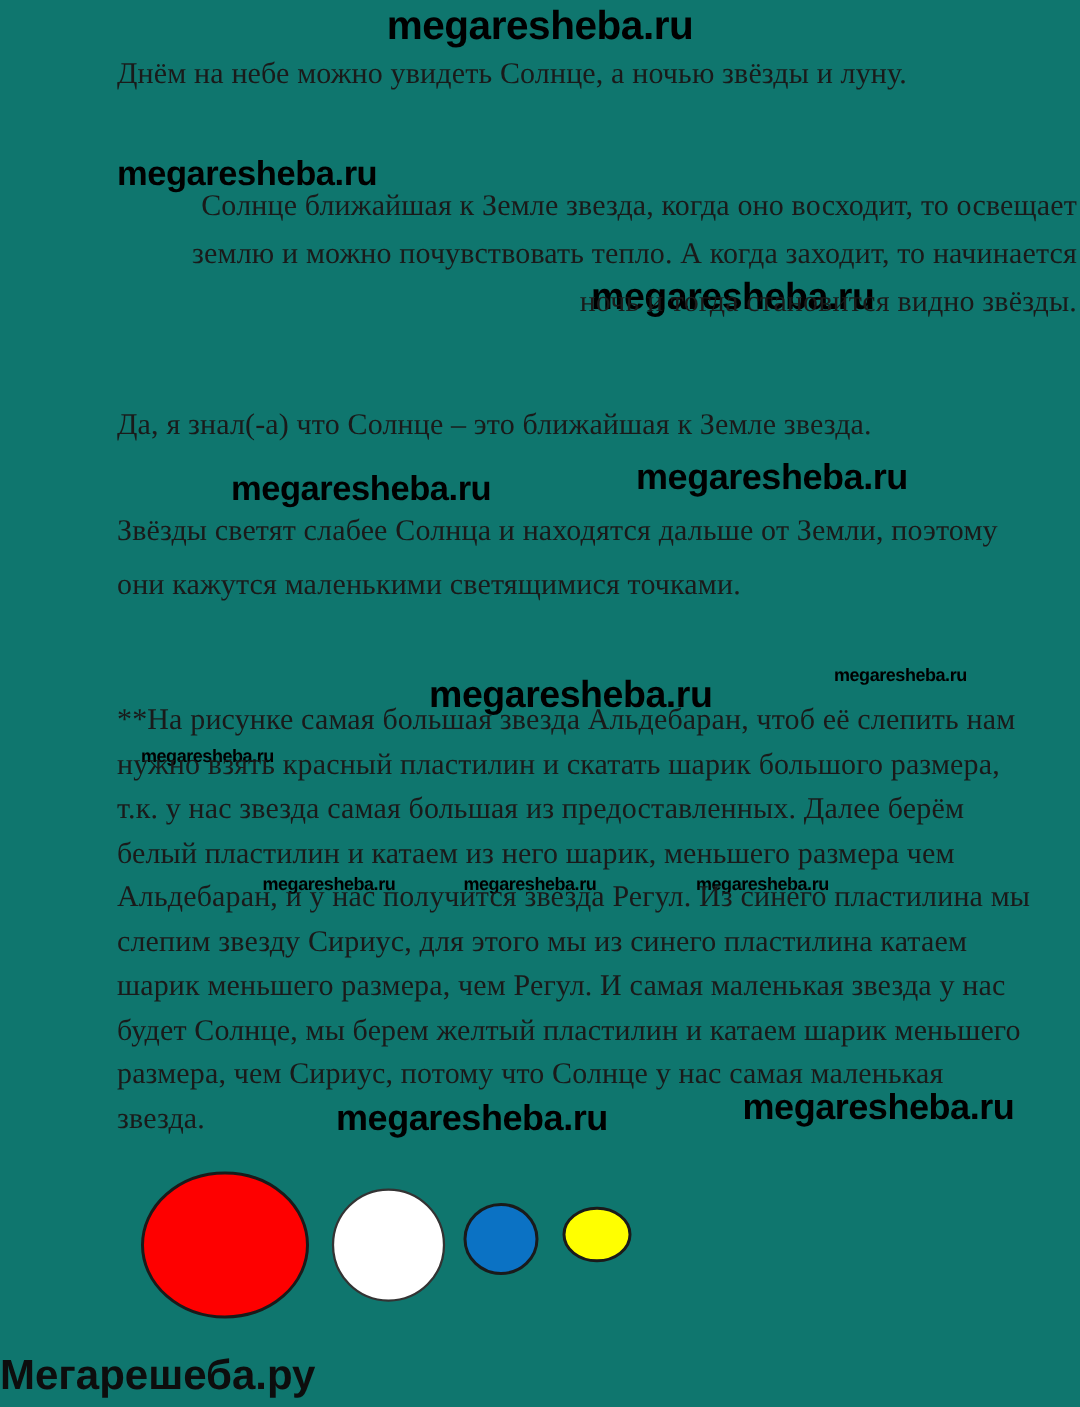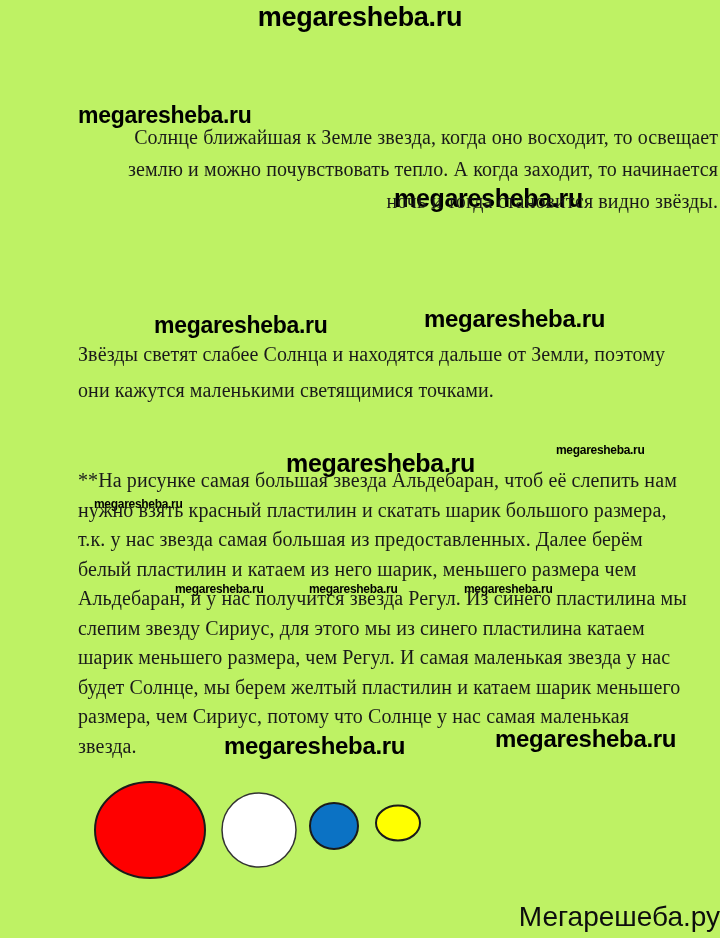--- a/index.html
+++ b/index.html
@@ -1,20 +1,20 @@
 <!DOCTYPE html>
 <html><head>
 <meta charset="utf-8">
 <style>
   html,body{margin:0;padding:0;background:#ffffff;}
   .page{
     position:relative;
     width:720px;
     height:938px;
-    background:#bef264;
+    background:#0f766e;
     overflow:hidden;
     font-family:"Liberation Serif", serif;
   }
   .para{
     position:absolute;
     font-family:"Liberation Serif", serif;
     font-size:20px;
     color:#1a1a1a;
     white-space:pre-line;
     letter-spacing:0.1px;
@@ -26,23 +26,23 @@
     color:#000000;
     letter-spacing:-0.3px;
     white-space:nowrap;
   }
   .wm-center{
     left:0; right:0; text-align:center;
   }
   .footer-brand{
     position:absolute;
     left:0; right:0;
-    text-align:right;
+    text-align:left;
     font-family:"Liberation Sans", sans-serif;
-    font-weight:normal;
+    font-weight:bold;
     font-size:28px;
     color:#0d0d0d;
   }
   .figure-svg{
     position:absolute;
     left:0;
     top:770px;
   }
 </style>
 </head>
@@ -69,25 +69,27 @@
   <div class="wm" style="left:175px; top:582px; font-size:12px;">megaresheba.ru</div>
 
   <div class="wm" style="left:309px; top:582px; font-size:12px;">megaresheba.ru</div>
 
   <div class="wm" style="left:464px; top:582px; font-size:12px;">megaresheba.ru</div>
 
   <div class="wm" style="left:224px; top:732px; font-size:24px;">megaresheba.ru</div>
 
   <div class="wm" style="left:495px; top:725px; font-size:24px;">megaresheba.ru</div>
 
+  <div class="para" style="left:78px; top:34px; width:620px; line-height:30px;">Днём на небе можно увидеть Солнце, а ночью звёзды и луну.</div>
 
   <div class="para" style="left:78px; top:121px; width:640px; line-height:32px;text-align:right;">Солнце ближайшая к Земле звезда, когда оно восходит, то освещает
 землю и можно почувствовать тепло. А когда заходит, то начинается
 ночь и тогда становится видно звёзды.</div>
 
+  <div class="para" style="left:78px; top:268px; width:620px; line-height:30px;">Да, я знал(-а) что Солнце – это ближайшая к Земле звезда.</div>
 
   <div class="para" style="left:78px; top:336px; width:640px; line-height:36px;">Звёзды светят слабее Солнца и находятся дальше от Земли, поэтому
 они кажутся маленькими светящимися точками.</div>
 
   <div class="para" style="left:78px; top:466px; width:645px; line-height:29.5px;">**На рисунке самая большая звезда Альдебаран, чтоб её слепить нам
 нужно взять красный пластилин и скатать шарик большого размера,
 т.к. у нас звезда самая большая из предоставленных. Далее берём
 белый пластилин и катаем из него шарик, меньшего размера чем
 Альдебаран, и у нас получится звезда Регул. Из синего пластилина мы
 слепим звезду Сириус, для этого мы из синего пластилина катаем

